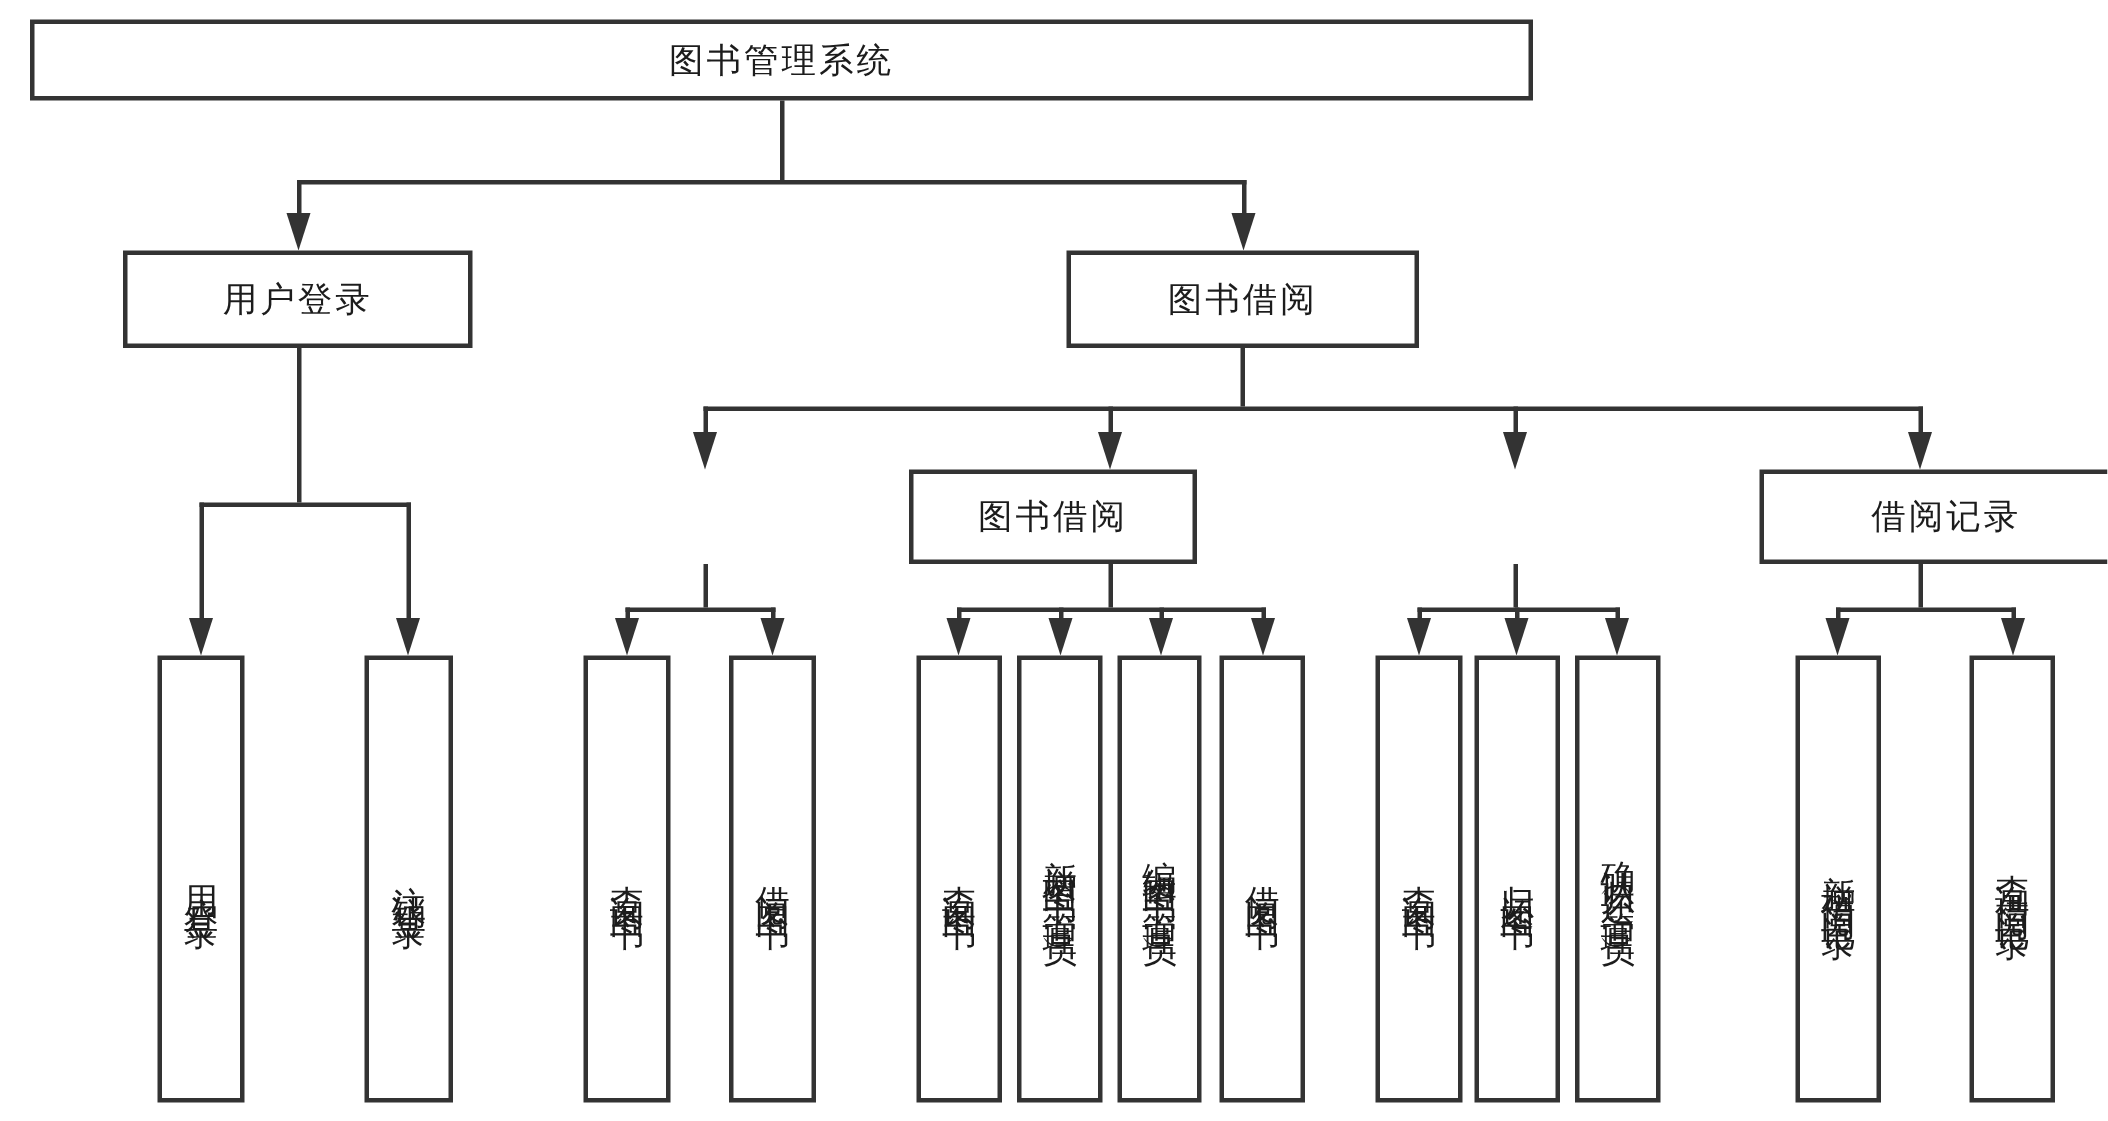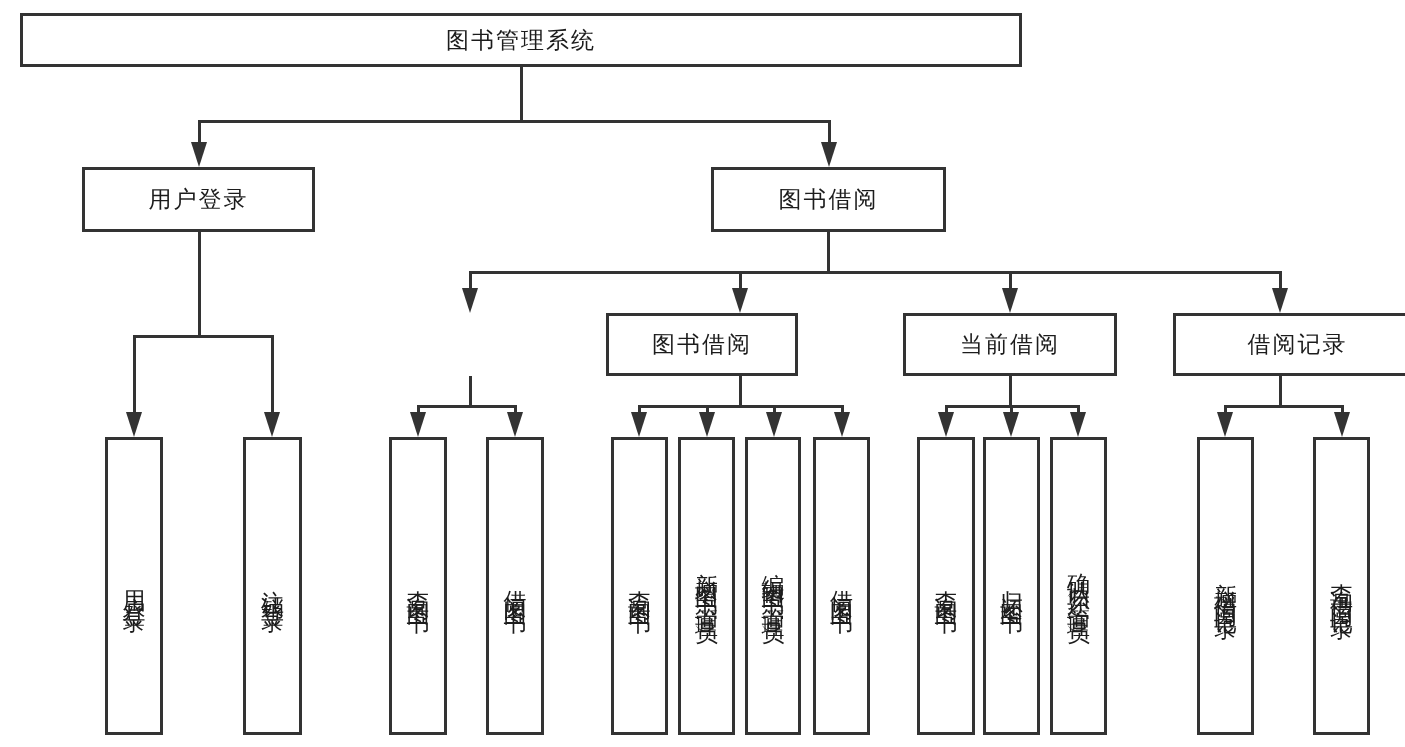--- a/index.html
+++ b/index.html
@@ -64,21 +64,20 @@
   <div class="vline" style="left:469px;  top:271px; height:17px;"></div>
   <div class="arrow" style="left:462px;  top:288px;"></div>
   <div class="vline" style="left:739px;  top:271px; height:17px;"></div>
   <div class="arrow" style="left:732px;  top:288px;"></div>
   <div class="vline" style="left:1009px; top:271px; height:17px;"></div>
   <div class="arrow" style="left:1002px; top:288px;"></div>
   <div class="vline" style="left:1279px; top:271px; height:17px;"></div>
   <div class="arrow" style="left:1272px; top:288px;"></div>
 
   <div class="box" style="left:606px; top:313px; width:192px; height:63px;">图书借阅</div>
-  <div class="box" style="left:903px; top:313px; width:214px; height:63px;">当前借阅</div>
   <div class="box" style="left:1173px; top:313px; width:249px; height:63px;">借阅记录</div>
 
   <div class="vline" style="left:469px; top:376px; height:29px;"></div>
   <div class="hline" style="left:417px; top:405px; width:100px;"></div>
   <div class="vline" style="left:417px; top:405px; height:7px;"></div>
   <div class="arrow" style="left:410px; top:412px;"></div>
   <div class="vline" style="left:514px; top:405px; height:7px;"></div>
   <div class="arrow" style="left:507px; top:412px;"></div>
 
   <div class="vline" style="left:739px; top:376px; height:29px;"></div>

